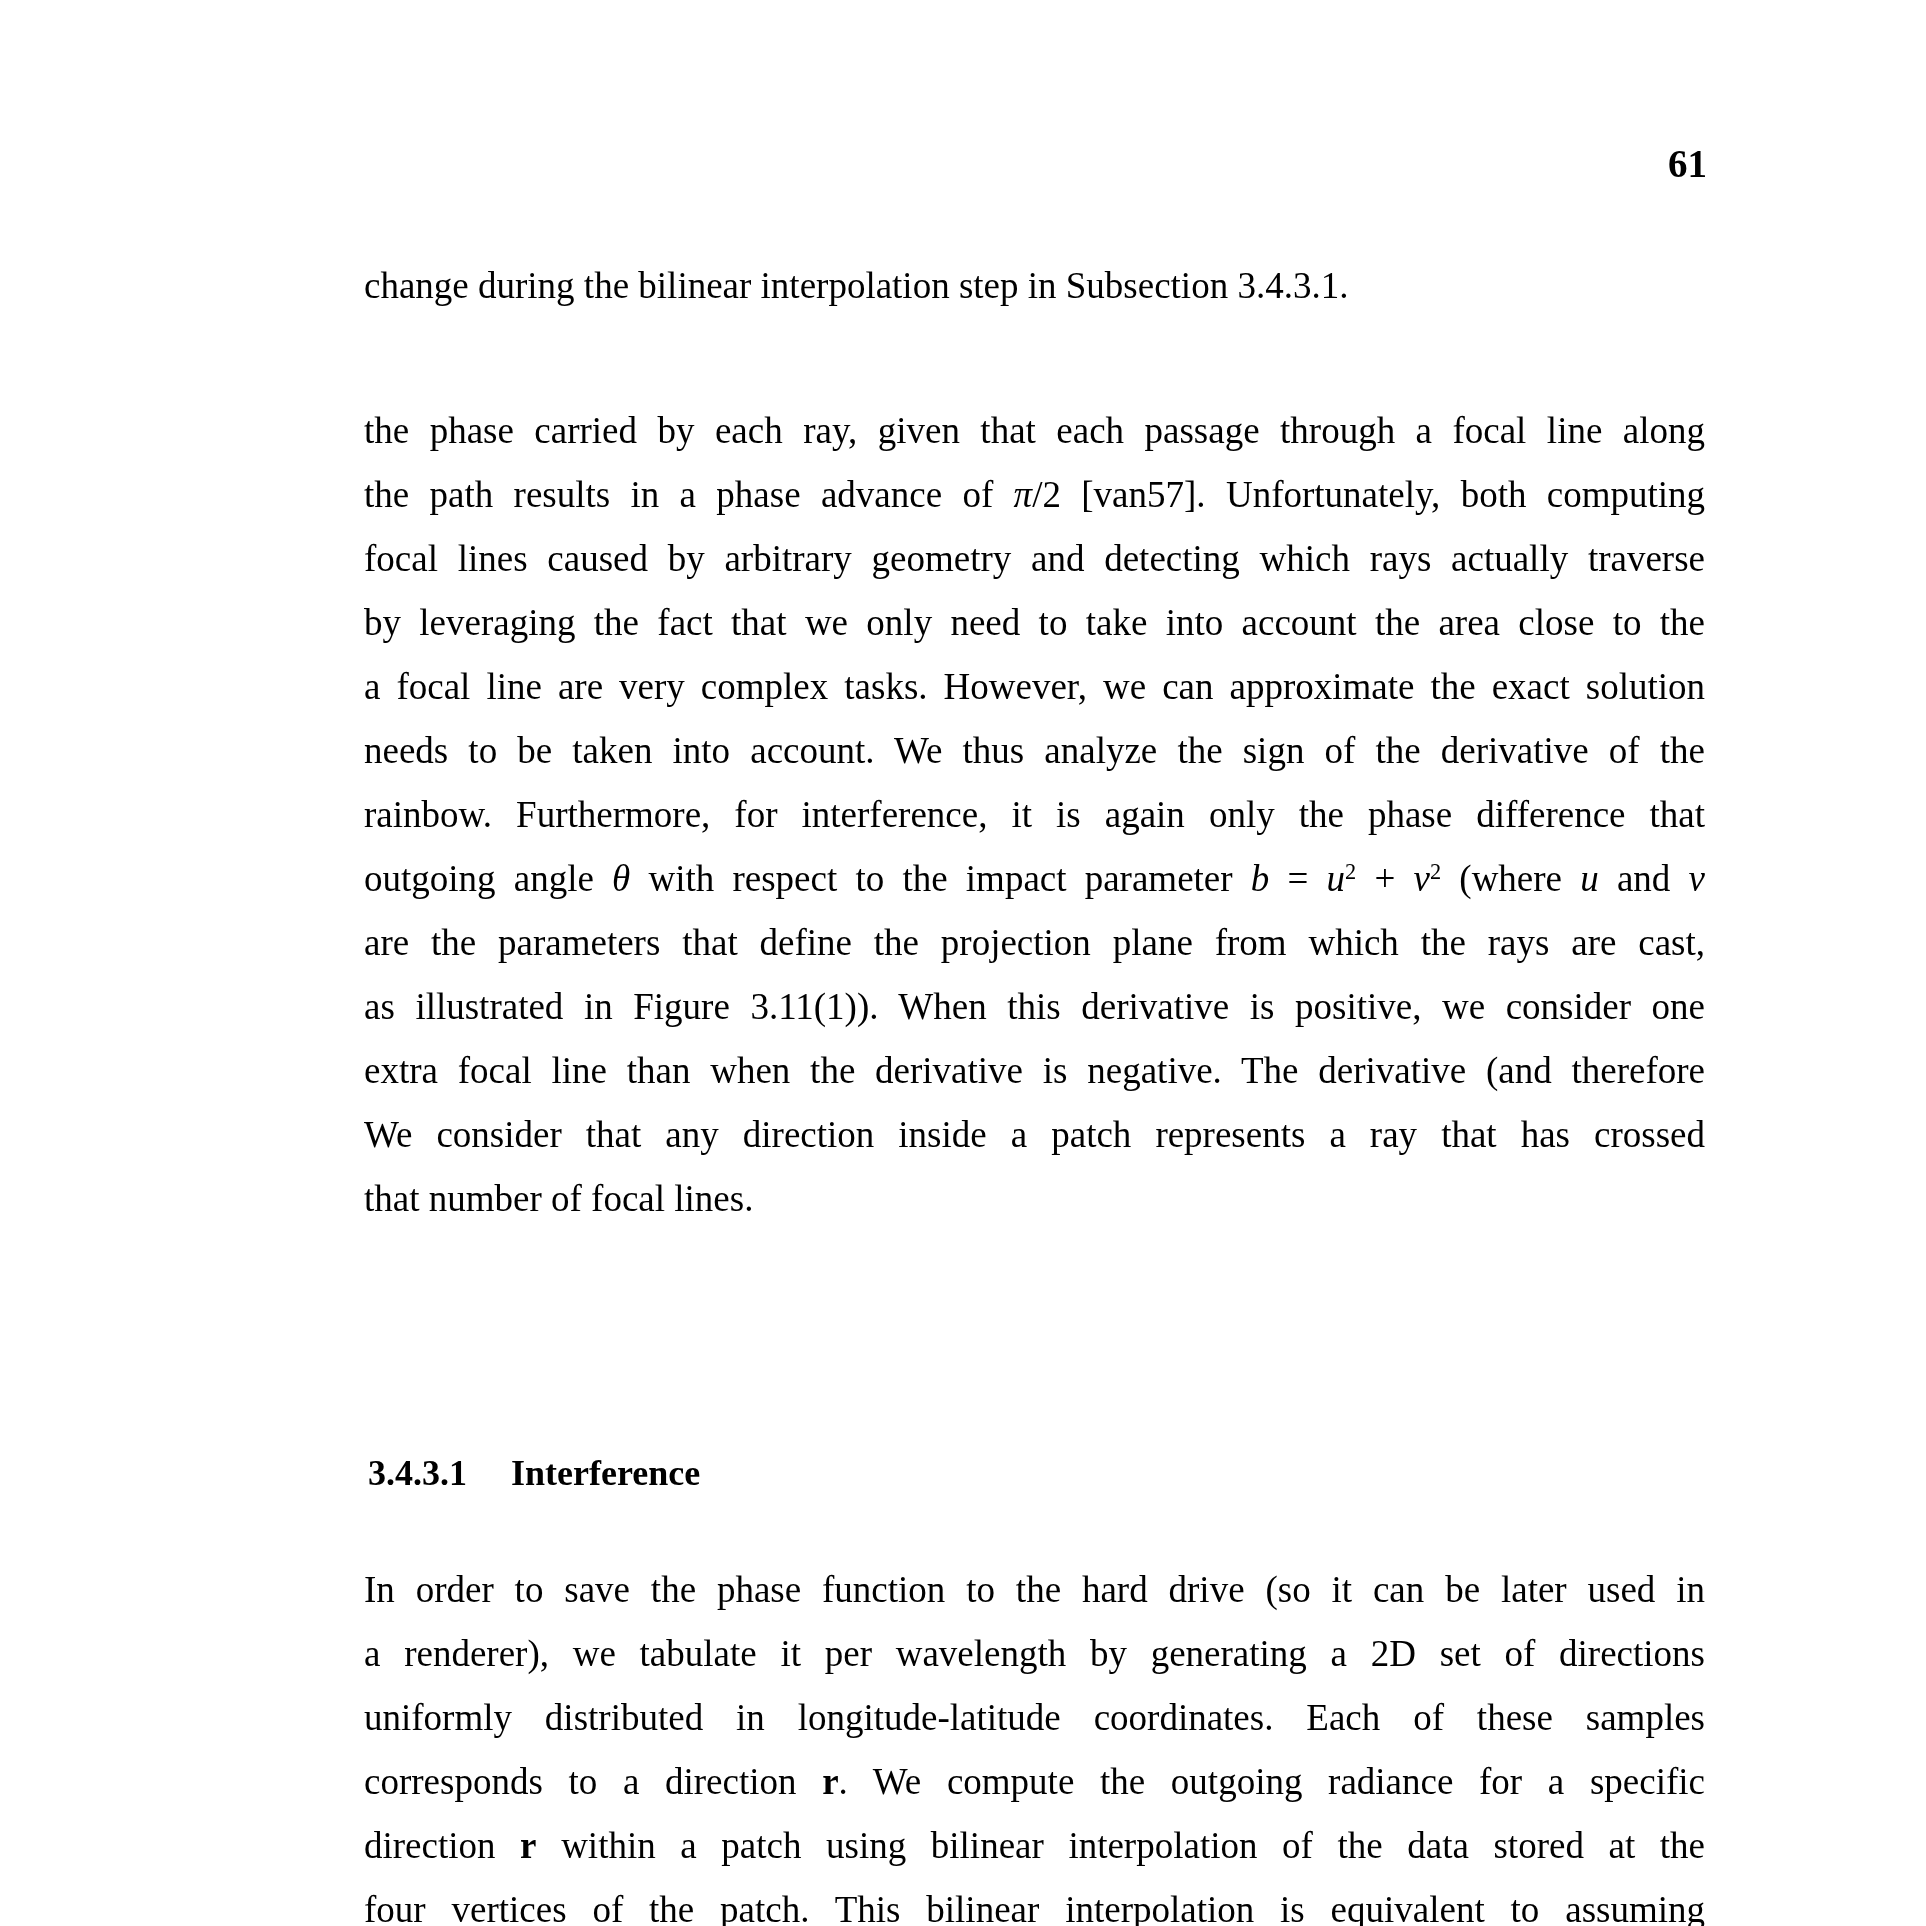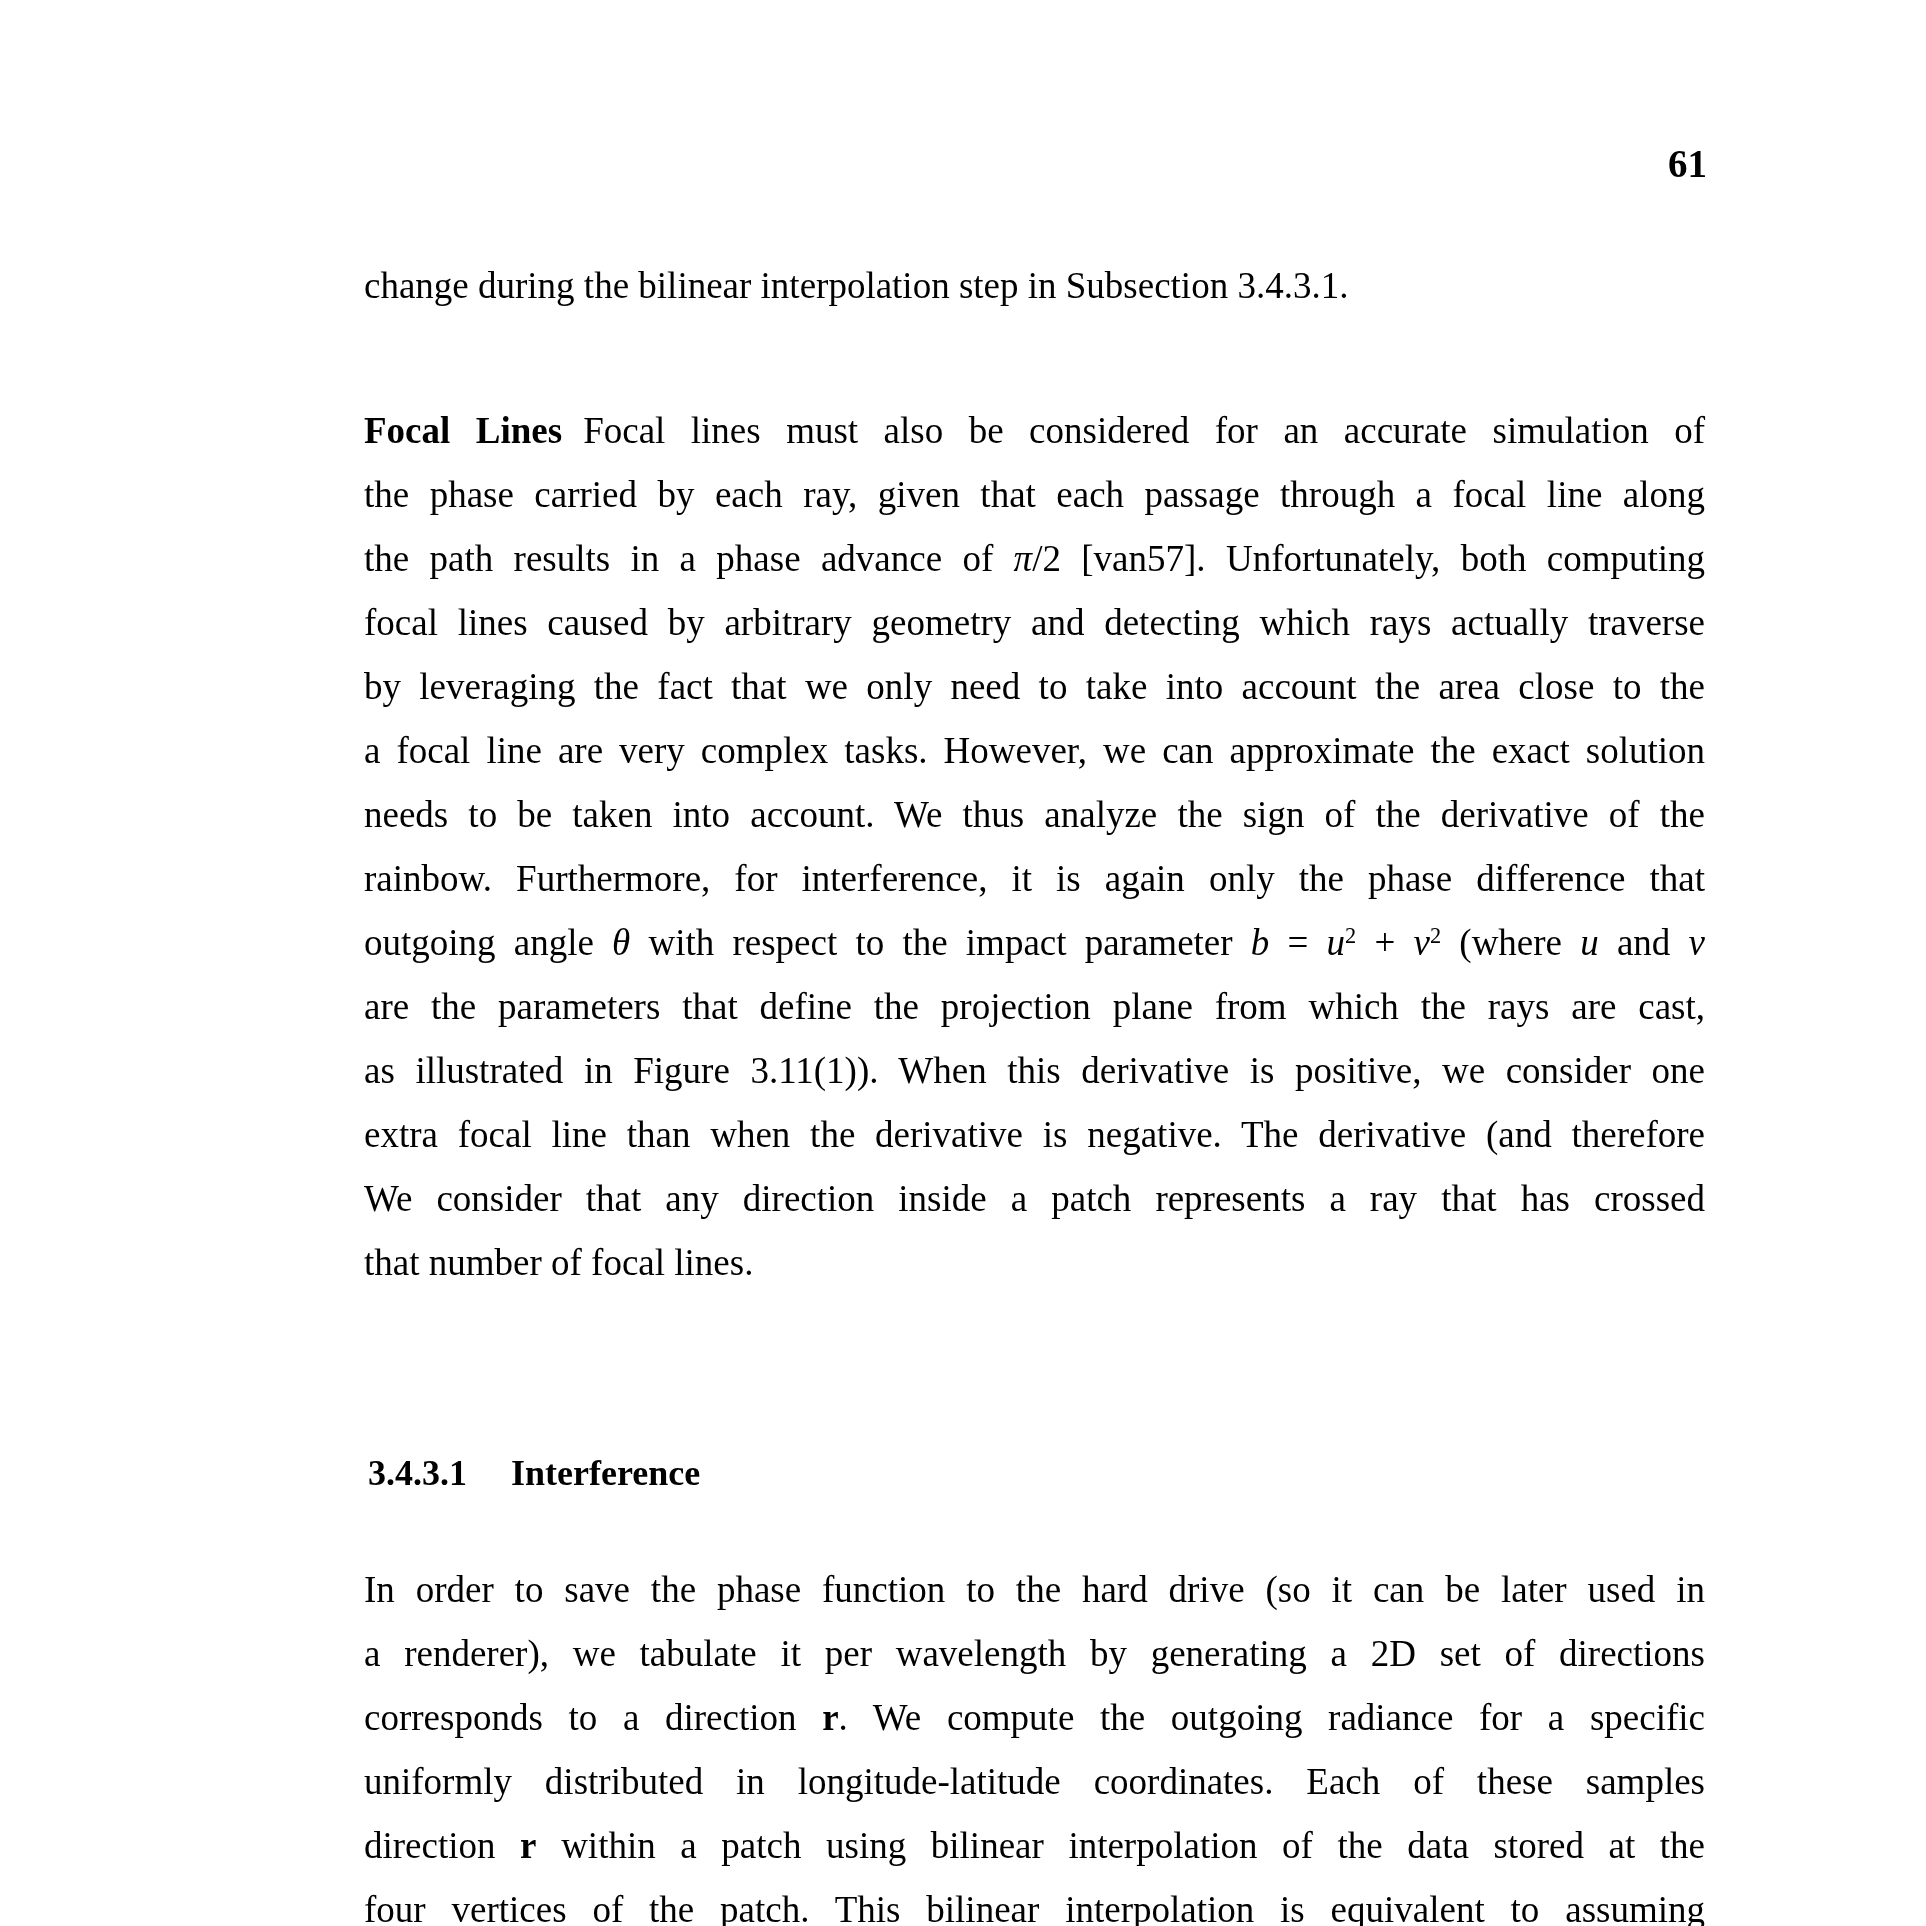--- a/index.html
+++ b/index.html
@@ -61,21 +61,20 @@
 
 <div class="sheet">
 
   <div class="pageno">61</div>
 
   <div class="textblock tb-continued">
       <div class="line"><span>change during the bilinear interpolation step in Subsection 3.4.3.1.</span></div>
     </div>
 
   <div class="textblock tb-focal">
-      <div class="line just"><span class="b">Focal Lines</span><span class="gap" style="width: 21px;"></span><span>Focal lines must also be considered for an accurate simulation of</span></div>
       <div class="line just"><span>the phase carried by each ray, given that each passage through a focal line along</span></div>
       <div class="line just"><span>the path results in a phase advance of </span><span class="i">π</span><span>/2 [van57]. Unfortunately, both computing</span></div>
       <div class="line just"><span>focal lines caused by arbitrary geometry and detecting which rays actually traverse</span></div>
       <div class="line just"><span>by leveraging the fact that we only need to take into account the area close to the</span></div>
       <div class="line just"><span>a focal line are very complex tasks. However, we can approximate the exact solution</span></div>
       <div class="line just"><span>needs to be taken into account. We thus analyze the sign of the derivative of the</span></div>
       <div class="line just"><span>rainbow. Furthermore, for interference, it is again only the phase difference that</span></div>
       <div class="line just"><span>outgoing angle </span><span class="i">θ</span><span> with respect to the impact parameter </span><span class="i">b</span><span> = </span><span class="i">u</span><span class="sup">2</span><span> + </span><span class="i">v</span><span class="sup">2</span><span> (where </span><span class="i">u</span><span> and </span><span class="i">v</span></div>
       <div class="line just"><span>are the parameters that define the projection plane from which the rays are cast,</span></div>
       <div class="line just"><span>as illustrated in Figure 3.11(1)). When this derivative is positive, we consider one</span></div>
@@ -84,20 +83,20 @@
       <div class="line"><span>that number of focal lines.</span></div>
     </div>
 
   <div class="heading">
     <span class="hnum">3.4.3.1</span><span class="htitle">Interference</span>
   </div>
 
   <div class="textblock tb-interf1">
       <div class="line just"><span>In order to save the phase function to the hard drive (so it can be later used in</span></div>
       <div class="line just"><span>a renderer), we tabulate it per wavelength by generating a 2D set of directions</span></div>
+      <div class="line just"><span>uniformly distributed in longitude-latitude coordinates. Each of these samples</span></div>
       <div class="line just"><span>corresponds to a direction </span><span class="b">r</span><span>. We compute the outgoing radiance for a specific</span></div>
-      <div class="line just"><span>uniformly distributed in longitude-latitude coordinates. Each of these samples</span></div>
       <div class="line just"><span>direction </span><span class="b">r</span><span> within a patch using bilinear interpolation of the data stored at the</span></div>
       <div class="line just"><span>four vertices of the patch. This bilinear interpolation is equivalent to assuming</span></div>
     </div>
 
 </div>
 
 
 </body></html>

